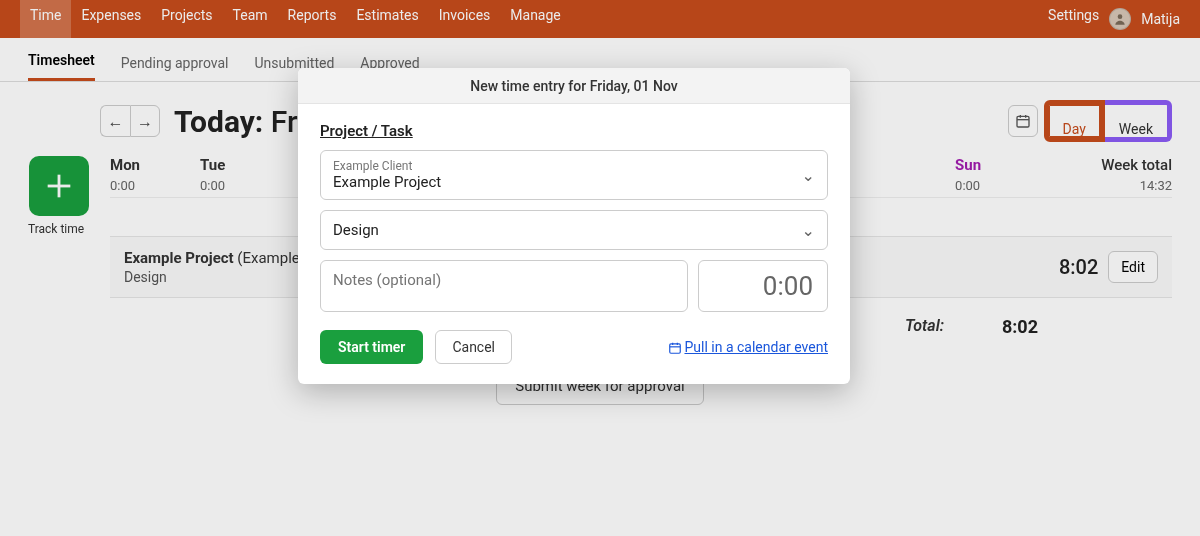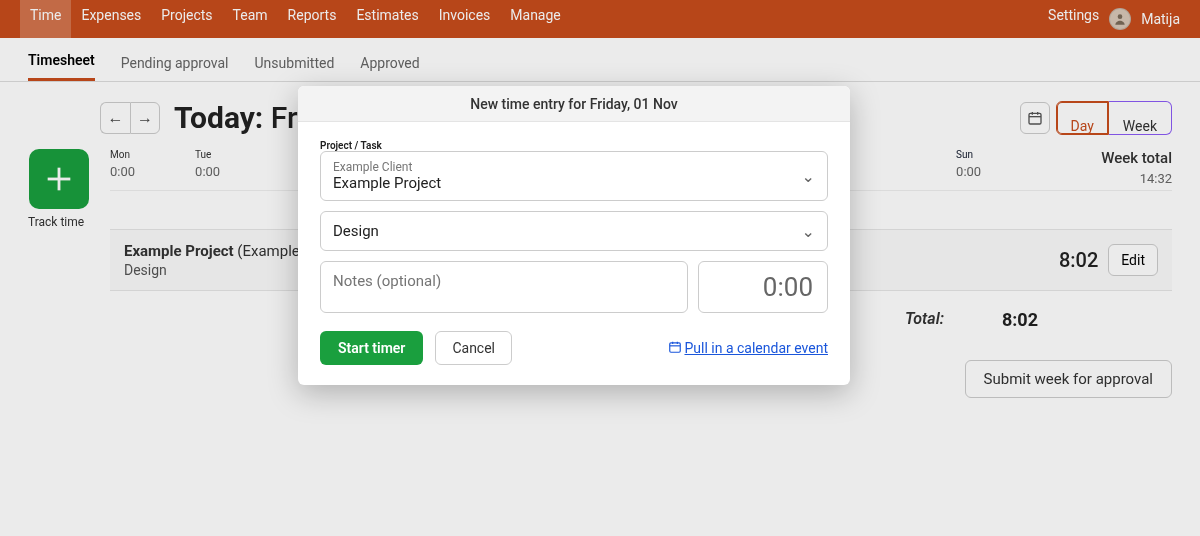--- a/index.html
+++ b/index.html
@@ -27,35 +27,35 @@
   .arrow-group { display:flex; }
   .arrow-btn { width:30px; height:32px; border:1px solid #ccc; background:#fff; display:flex; align-items:center; justify-content:center; cursor:pointer; font-size:16px; color:#444; }
   .arrow-btn:first-child { border-radius:6px 0 0 6px; border-right:none; }
   .arrow-btn:last-child { border-radius:0 6px 6px 0; }
   .title { font-size:30px; font-weight:500; color:#222; }
   .title .today { font-weight:700; }
   .header-spacer { flex:1; }
   .view-group { display:flex; gap:6px; align-items:center;}
   .cal-btn { width:30px; height:32px; border:1px solid #ccc; border-radius:6px; background:#fff; display:flex; align-items:center; justify-content:center; cursor:pointer;}
   .seg { display:flex; }
-  .seg .seg-btn { height:30px; padding:16px 14px; border:1px solid #8b5cf6; background:#fff; color:#333; cursor:pointer; font-size:14px;}
+  .seg .seg-btn { height:30px; padding:16px 14px; border:5px solid #8b5cf6; background:#fff; color:#333; cursor:pointer; font-size:14px;}
   .seg .seg-btn:first-child { border-radius:6px 0 0 6px; }
   .seg .seg-btn:last-child { border-radius:0 6px 6px 0; border-left:none;}
   .seg .seg-btn.active { border-color:#c74c1c; color:#c74c1c; box-shadow: inset 0 0 0 1px #c74c1c;}
   
   
   .row2 { display:flex; gap:20px; margin-top:14px; align-items:flex-start;}
   .track-col { width:62px; }
   .track-btn { width:60px; height:60px; background:#1a9f3e; border-radius:10px; display:flex; align-items:center; justify-content:center; cursor:pointer; margin:0 auto;}
   .track-btn svg { stroke:#fff; }
   .track-label { font-size:12px; color:#333; margin-top:6px;}
   .days { flex:1; display:flex; gap:60px; border-bottom:1px solid #eee; padding-bottom:4px; }
   .day {  }
-  .day-name { font-size:10px; color:#333; font-weight:400; }
-  .day-name.dim { color:#0f172a; }
+  .day-name { font-size:15px; color:#333; font-weight:700; }
+  .day-name.dim { color:#a21caf; }
   .day-val { font-size:13px; color:#666; margin-top:4px;}
   .week-total-col { text-align:right; }
   .week-total-label { font-size:15px; color:#333; font-weight:500; }
   .week-total-val { font-size:13px; color:#666; margin-top:4px;}
 
   
   .entry-row { display:flex; margin-top:0; border:1px solid #e5e5e5; border-left:none; border-right:none; background:#fafafa; padding:12px 14px; align-items:center; margin-left:82px;}
   .entry-title { font-size:15px;}
   .entry-title .bold { font-weight:700; }
   .entry-task { font-size:14px; color:#555; margin-top:2px;}
@@ -65,43 +65,43 @@
   .stop-btn .record-icon::after { content:""; position:absolute; top:3px; left:3px; right:3px; bottom:3px; background:#fff; border-radius:50%;}
   .edit-btn { height:32px; border:1px solid #ccc; background:#fff; border-radius:6px; padding:0 12px; font-size:14px; cursor:pointer; margin-left:10px;}
 
   
   .total-row { display:flex; margin-top:18px; margin-left:82px;}
   .total-row .tr-spacer { flex:1; }
   .total-label { font-size:16px; font-weight:600; margin-right:24px;font-style:italic;}
   .total-val { font-size:18px; font-weight:700; color:#222; width:70px; text-align:right; margin-right:134px;}
 
   
-  .submit-row { display:flex; justify-content:flex-end; margin-top:30px; margin-right:0;}
+  .submit-row { display:flex; justify-content:center; margin-top:30px; margin-right:0;}
   .submit-btn { height:38px; border:1px solid #ccc; background:#fff; border-radius:6px; padding:0 18px; font-size:15px; color:#333; cursor:pointer;}
 
   
   .scrim { position:absolute; inset:0; background:rgba(0,0,0,0.08);}
-  .modal { position:absolute; left:298px; top:86px; width:552px; background:#fff; border-radius:6px; box-shadow:0 8px 30px rgba(0,0,0,0.25); overflow:hidden; }
+  .modal { position:absolute; left:298px; top:68px; width:552px; background:#fff; border-radius:6px; box-shadow:0 8px 30px rgba(0,0,0,0.25); overflow:hidden; }
   .modal-header { background:#f3f3f3; border-bottom:1px solid #e4e4e4; height:36px; display:flex; align-items:center; justify-content:center; font-size:14px; color:#333; font-weight:500;}
   .modal-body { padding:18px 22px 20px 22px; }
-  .m-label { font-size:10px; font-weight:600; color:#222; }
+  .m-label { font-size:15px; font-weight:600; color:#222; margin-bottom:10px;text-decoration:underline;}
   .m-select { border:1px solid #ccc; border-radius:6px; padding:8px 36px 8px 12px; position:relative; background:#fff; cursor:pointer;}
   .m-select .sub { font-size:12px; color:#777; }
   .m-select .main-t { font-size:15px; color:#222;}
   .m-select .chev { position:absolute; right:12px; top:50%; transform:translateY(-50%); color:#666; }
   .m-select.slim { padding:10px 36px 10px 12px; }
   .m-row { display:flex; gap:10px; margin-top:10px; }
   .m-notes { flex:1; border:1px solid #ccc; border-radius:6px; height:52px; padding:10px 12px; font-size:15px; color:#888;}
   .m-notes input { border:none; outline:none; width:100%; font-size:15px; }
   .m-time { width:130px; border:1px solid #ccc; border-radius:6px; height:52px; display:flex; align-items:center; justify-content:flex-end; padding-right:14px; font-size:26px; color:#666; }
   .m-actions { display:flex; align-items:center; margin-top:18px; gap:12px;}
   .btn-primary { background:#1a9f3e; color:#fff; border:none; height:34px; padding:0 18px; border-radius:6px; font-size:14px; font-weight:600; cursor:pointer;}
   .btn-secondary { background:#fff; border:1px solid #ccc; height:34px; padding:0 16px; border-radius:6px; font-size:14px; color:#333; cursor:pointer;}
   .m-actions .flex1 { flex:1; }
-  .cal-link { color:#1a56db; font-size:14px; display:flex; align-items:flex-start; gap:2px; text-decoration:underline; cursor:pointer;}
+  .cal-link { color:#1a56db; font-size:14px; display:flex; align-items:flex-end; gap:2px; text-decoration:underline; cursor:pointer;}
   .cal-link svg { width:14px; height:14px;}
 </style>
 </head>
 <body>
 
 <div class="topnav">
   <div class="nav-left">
     <div class="nav-item active">Time</div>
     <div class="nav-item">Expenses</div>
     <div class="nav-item">Projects</div>

